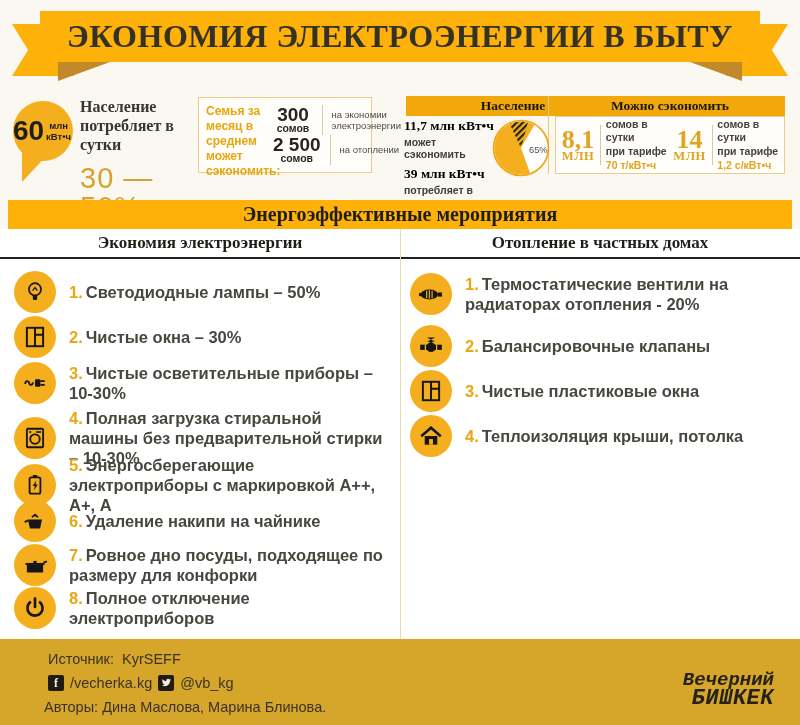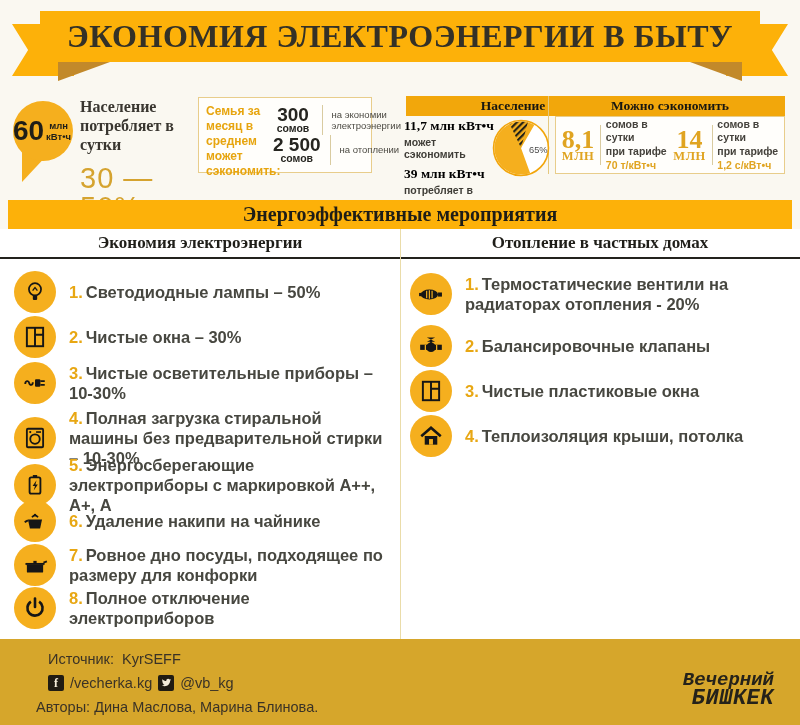--- a/index.html
+++ b/index.html
@@ -73,21 +73,21 @@
   .itext{font-size:16.5px;font-weight:bold;color:#474740;line-height:1.22;}
   .num{color:#E8A713;margin-right:3px;}
   .left-item{left:14px;width:376px;}
   .right-item{left:410px;width:382px;}
   
   .footer{position:absolute;left:0;top:639px;width:800px;height:86px;background:#D6A62B;color:#3A3226;padding-left:48px;}
   .f-source{position:absolute;left:48px;top:12px;font-size:14.5px;}
   .f-social{position:absolute;left:48px;top:36px;display:flex;align-items:center;gap:6px;font-size:14.5px;}
   .soc-ic{width:16px;height:16px;background:#201C13;border-radius:2px;display:flex;align-items:center;justify-content:center;}
   .fb-f{color:#F5EDD9;font-family:"Liberation Serif",serif;font-weight:bold;font-size:12px;line-height:1;}
-  .f-authors{position:absolute;left:36px;top:60px;font-size:14.5px;}
+  .f-authors{position:absolute;left:44px;top:60px;font-size:14.5px;}
   .logo{position:absolute;right:26px;top:33px;text-align:right;color:#25221A;font-family:Liberation Mono, monospace;
     font-weight:bold;font-style:italic;line-height:.92;}
   .logo-top{font-size:19px;}
   .logo-bottom{font-size:22px;letter-spacing:.5px;}
 </style>
 </head>
 <body>
 
 <div class="tail tail-left"></div>
 <div class="tail tail-right"></div>

